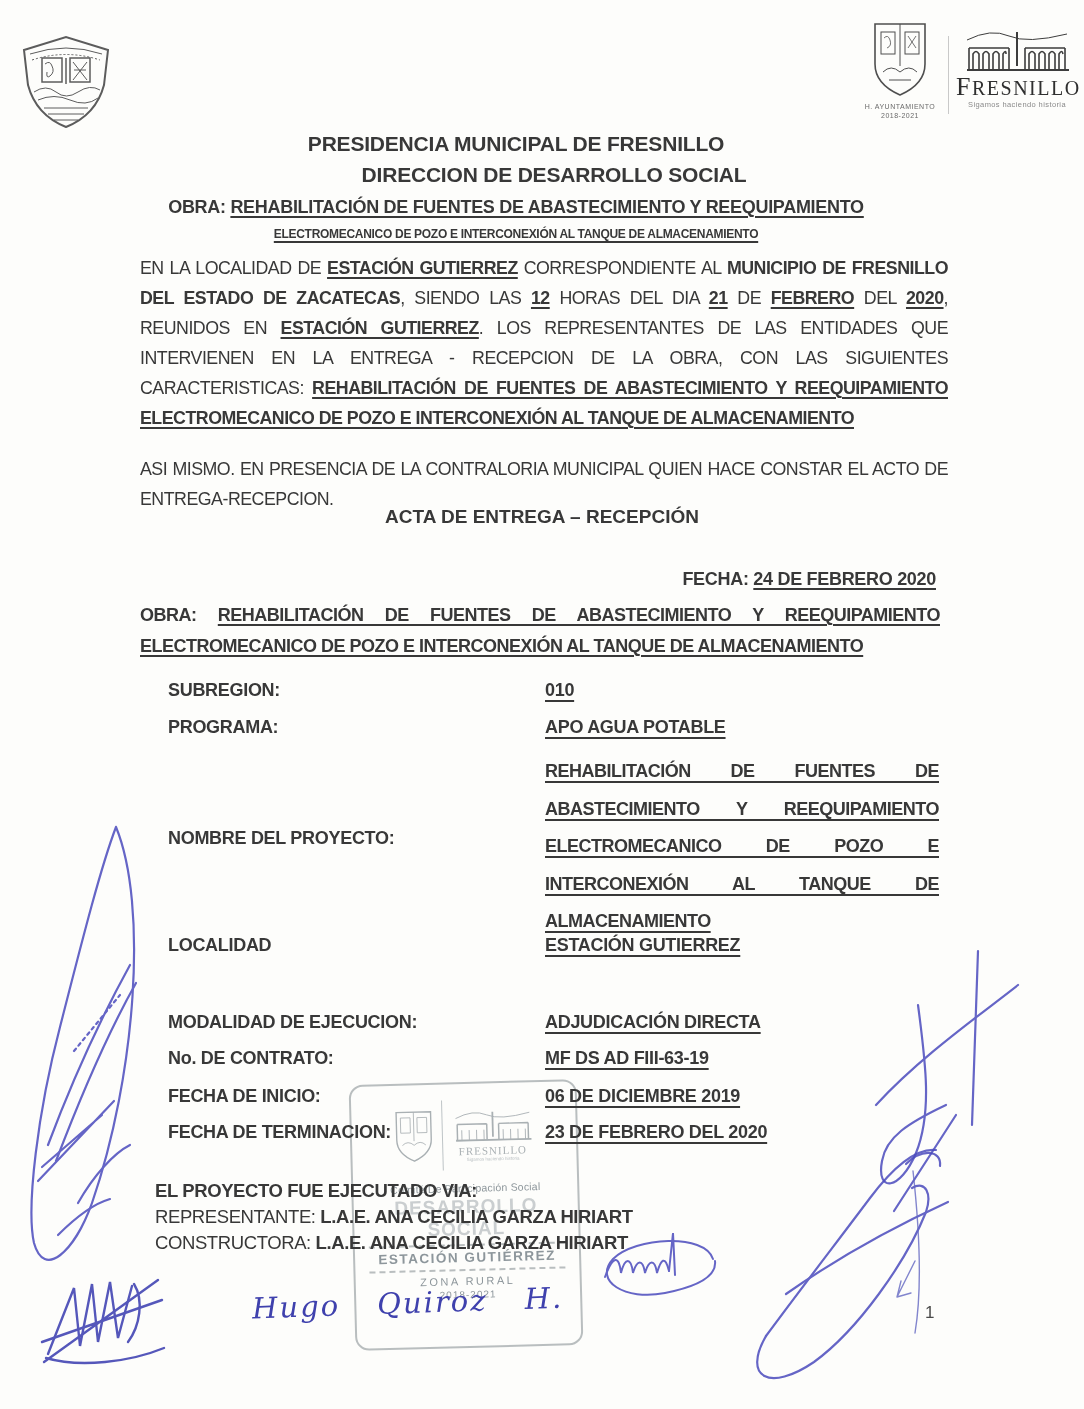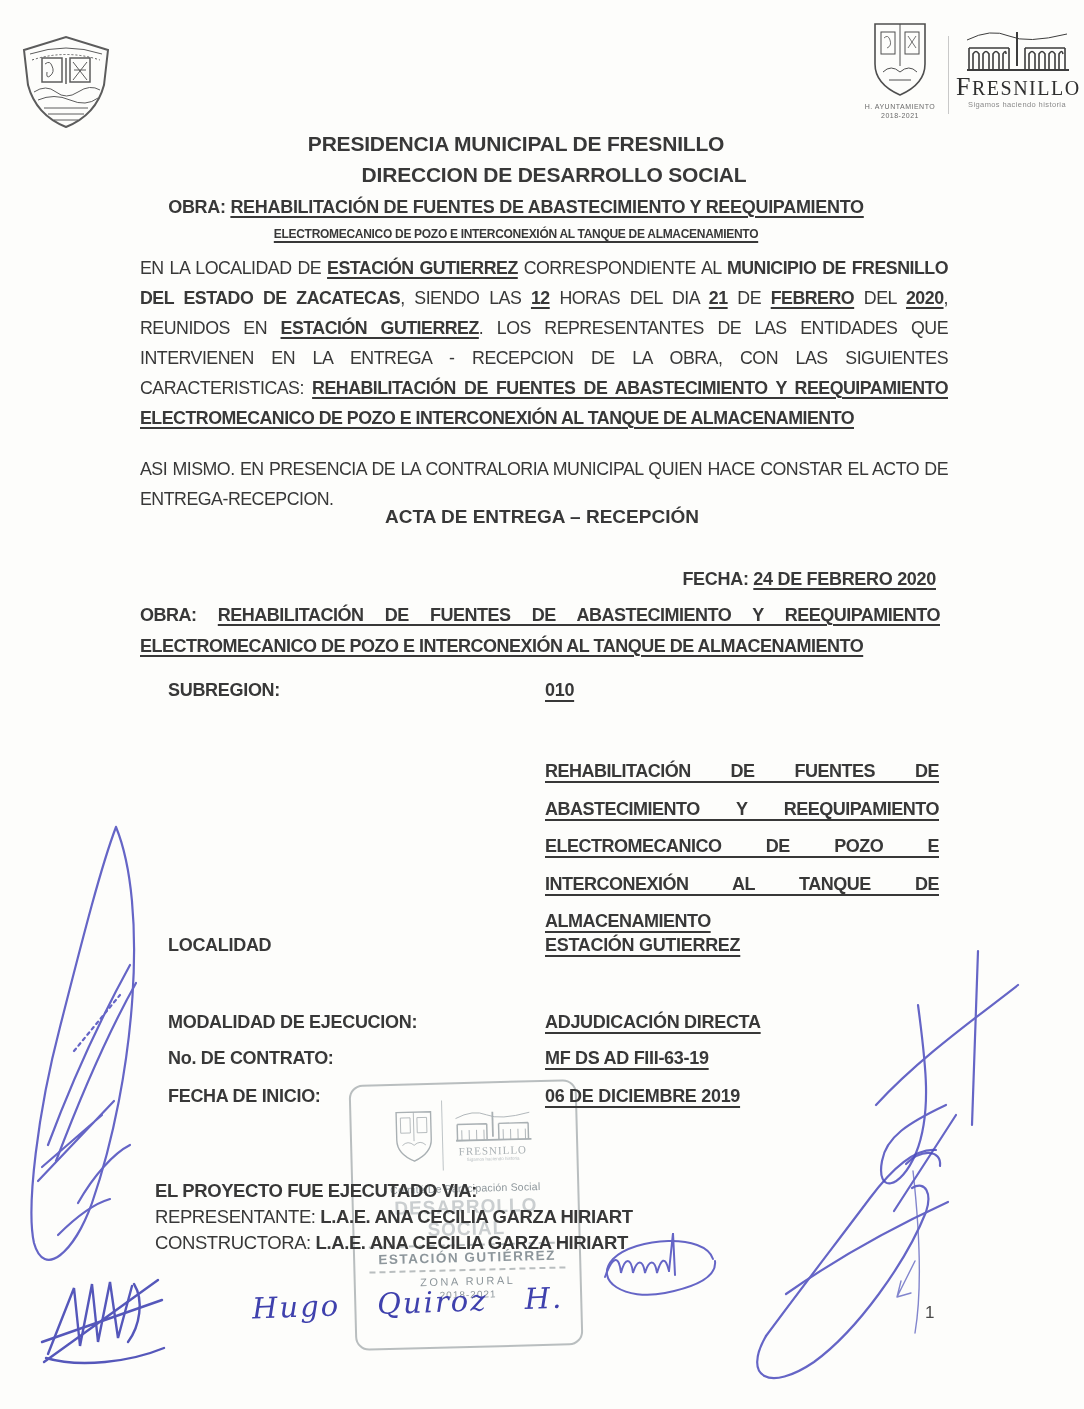--- a/index.html
+++ b/index.html
@@ -158,32 +158,39 @@
 <div class="abs fecha-line">
   <span>FECHA: </span><span class="u">24 DE FEBRERO 2020</span>
 </div>
 
 <div class="abs obra-block"><span class="seg-b">OBRA: </span><span class="seg-b seg-u">REHABILITACIÓN DE FUENTES DE ABASTECIMIENTO Y REEQUIPAMIENTO ELECTROMECANICO DE POZO E INTERCONEXIÓN AL TANQUE DE ALMACENAMIENTO</span></div>
 
 <div class="abs fields">
   <div class="frow" style="top:4px">
     <span class="flabel">SUBREGION:</span><span class="fvalue">010</span>
   </div>
+  <div class="frow" style="top:41px">
+    <span class="flabel">PROGRAMA:</span><span class="fvalue">APO AGUA POTABLE</span>
+  </div>
+  <div class="proj-label">NOMBRE DEL PROYECTO:</div>
   <div class="proj-value">REHABILITACIÓN DE FUENTES DE ABASTECIMIENTO Y REEQUIPAMIENTO ELECTROMECANICO DE POZO E INTERCONEXIÓN AL TANQUE DE ALMACENAMIENTO</div>
   <div class="frow" style="top:259px">
     <span class="flabel">LOCALIDAD</span><span class="fvalue">ESTACIÓN GUTIERREZ</span>
   </div>
   <div class="frow" style="top:336px">
     <span class="flabel">MODALIDAD DE EJECUCION:</span><span class="fvalue">ADJUDICACIÓN DIRECTA</span>
   </div>
   <div class="frow" style="top:372px">
     <span class="flabel">No. DE CONTRATO:</span><span class="fvalue">MF DS AD FIII-63-19</span>
   </div>
   <div class="frow" style="top:410px">
     <span class="flabel">FECHA DE INICIO:</span><span class="fvalue">06 DE DICIEMBRE 2019</span>
+  </div>
+  <div class="frow" style="top:446px">
+    <span class="flabel">FECHA DE TERMINACION:</span><span class="fvalue">23 DE FEBRERO DEL 2020</span>
   </div>
 </div>
 
 <div class="abs executed">
   <div class="lead">EL PROYECTO FUE EJECUTADO VIA:</div>
   <div>
     <span>REPRESENTANTE: </span><span class="name">L.A.E. ANA CECILIA GARZA HIRIART</span>
   </div>
   <div>
     <span>CONSTRUCTORA: </span><span class="name">L.A.E. ANA CECILIA GARZA HIRIART</span>

